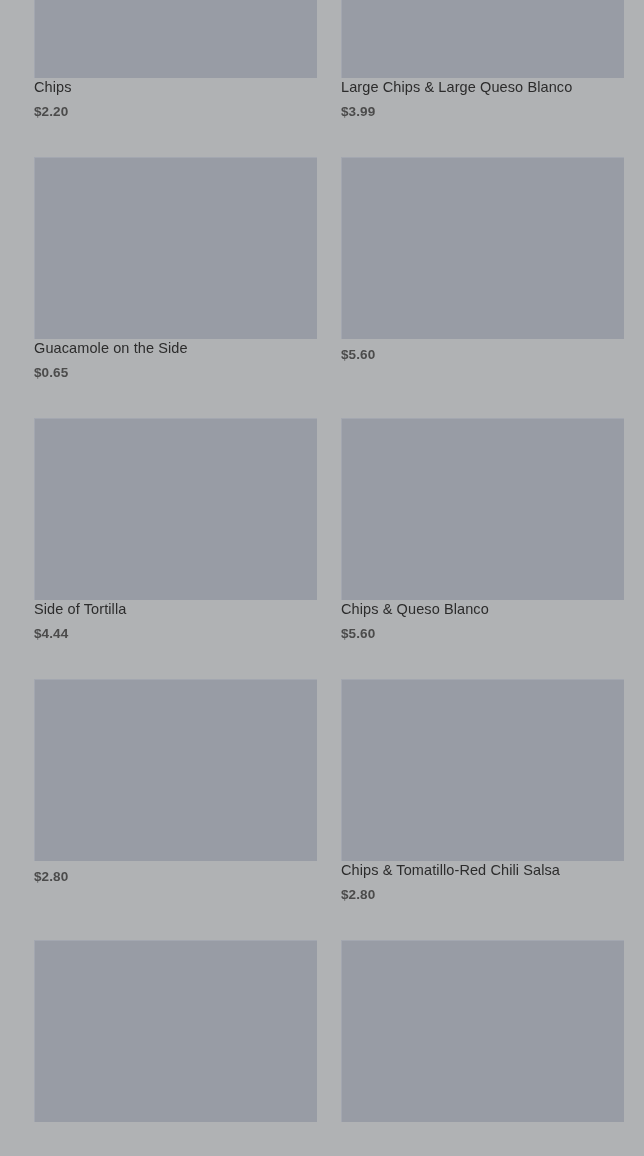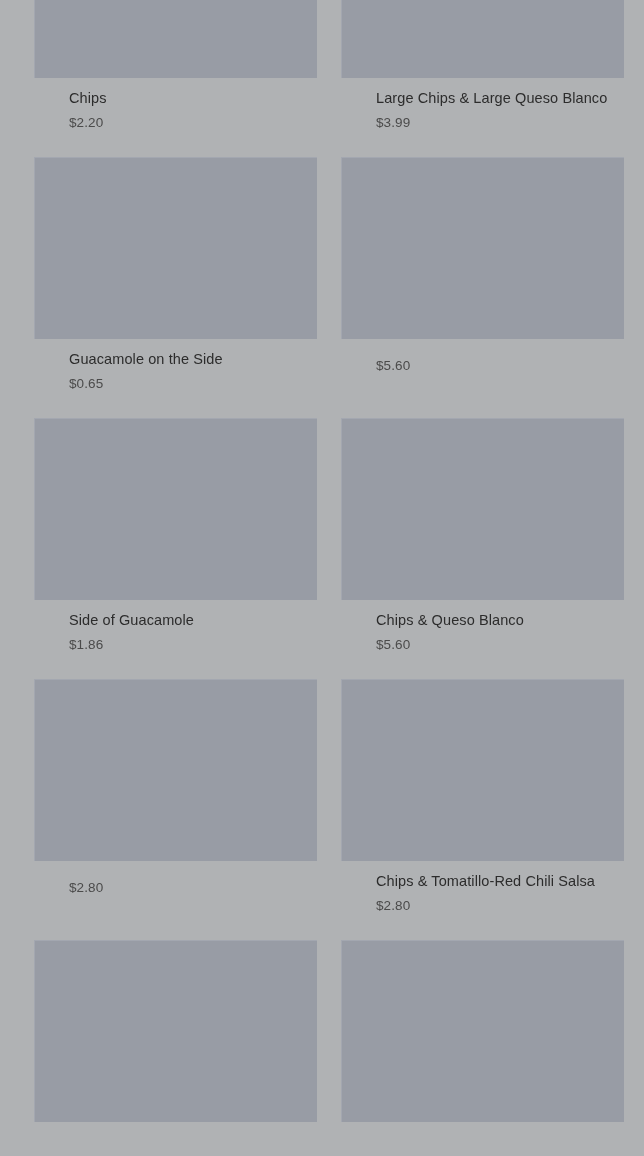--- a/index.html
+++ b/index.html
@@ -46,38 +46,36 @@
   .card-thumb {
     width: 283px;
     height: 182px;
     background: #989ca5;
     border-top: 1px solid #a3a7b0;
     border-left: 1px solid #a3a7b0;
     flex: 0 0 auto;
   }
 
   .card-body {
-    padding-top: 11px;
-    margin-left: 35px;
   }
 
   .card-title {
     font-size: 14.5px;
     line-height: 18px;
     color: #2c2c2c;
     font-weight: 400;
     letter-spacing: 0.1px;
     white-space: nowrap;
   }
 
   .card-price {
     font-size: 13.5px;
     line-height: 17px;
     color: #4b4b4b;
-    font-weight: 400;
+    font-weight: 700;
     padding-top: 7px;
     letter-spacing: 0.1px;
   }
 </style>
 </head>
 <body>
 
 <div class="menu-grid">
   <div class="grid-inner">
 
@@ -108,22 +106,22 @@
     <div class="menu-card">
       <div class="card-thumb"></div>
       <div class="card-body">
         <div class="card-price">$5.60</div>
       </div>
     </div>
 
     <div class="menu-card">
       <div class="card-thumb"></div>
       <div class="card-body">
-        <div class="card-title">Side of Guacamole</div>
-        <div class="card-price">$1.86</div>
+        <div class="card-title">Side of Tortilla</div>
+        <div class="card-price">$4.44</div>
       </div>
     </div>
 
     <div class="menu-card">
       <div class="card-thumb"></div>
       <div class="card-body">
         <div class="card-title">Chips &amp; Queso Blanco</div>
         <div class="card-price">$5.60</div>
       </div>
     </div>

